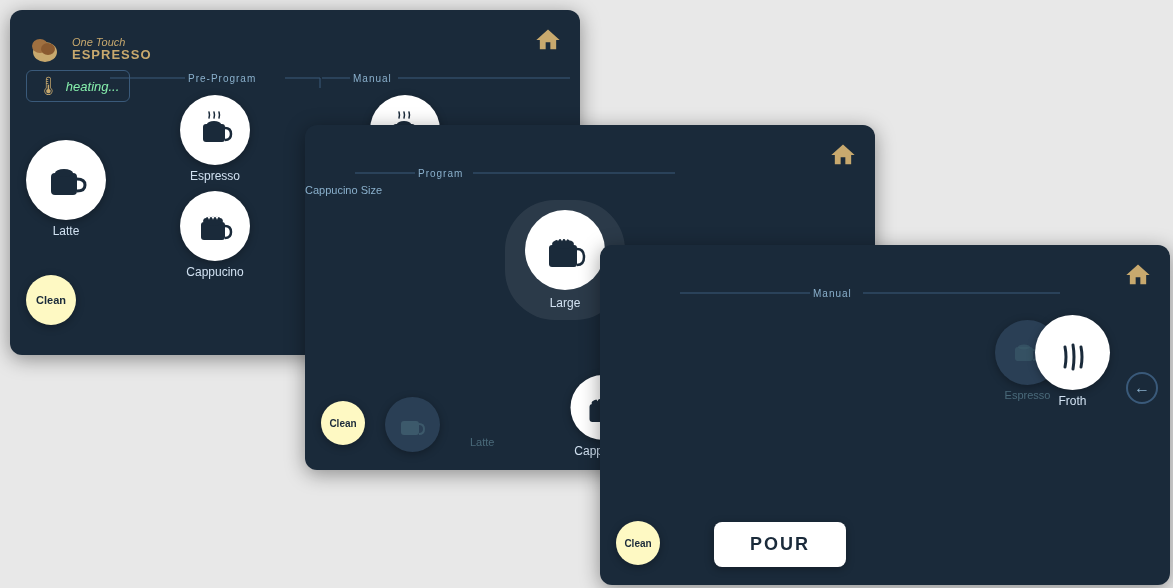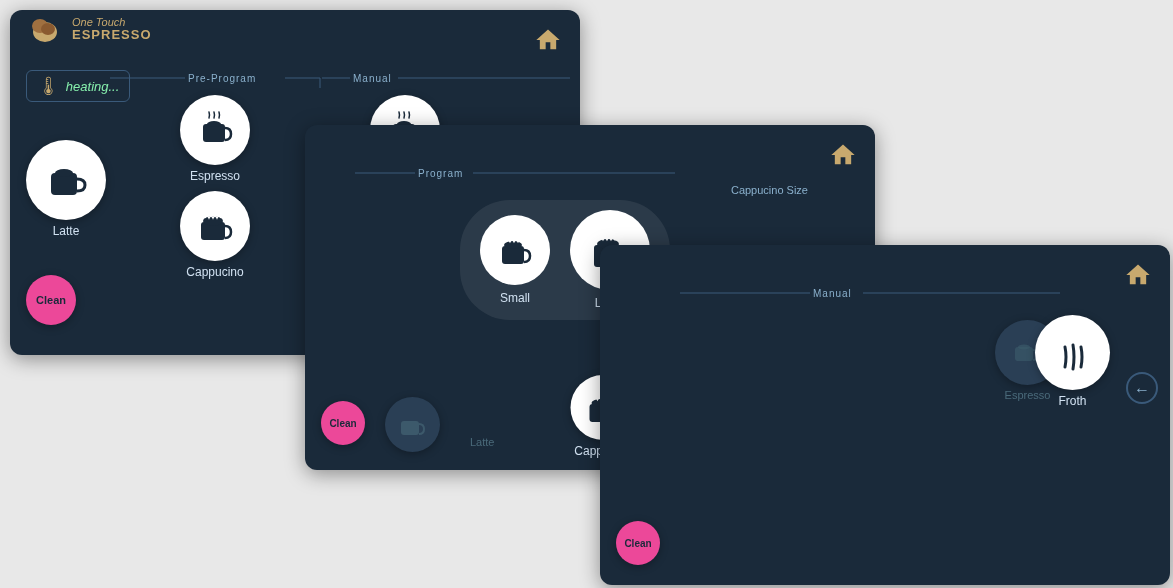--- a/index.html
+++ b/index.html
@@ -51,21 +51,21 @@
       padding: 16px;
       box-shadow: 0 4px 20px rgba(0,0,0,0.4);
     }
 
     
     .logo-area {
       display: flex;
       align-items: center;
       gap: 8px;
       position: absolute;
-      top: 0;
+      top: 20px;
       left: 16px;
     }
     .logo-icon {
       width: 38px;
       height: 38px;
     }
     .logo-text {
       display: flex;
       flex-direction: column;
       line-height: 1.1;
@@ -123,21 +123,21 @@
     }
 
     
     .clean-btn {
       position: absolute;
       bottom: 30px;
       left: 16px;
       width: 50px;
       height: 50px;
       border-radius: 50%;
-      background: #ec4899;
+      background: #fef9c3;
       border: none;
       cursor: pointer;
       display: flex;
       align-items: center;
       justify-content: center;
       font-size: 11px;
       font-weight: bold;
       color: #1a2a3a;
       box-shadow: 0 2px 8px rgba(0,0,0,0.3);
     }
@@ -378,37 +378,26 @@
   <div class="back-btn" style="top:48%;right:12px;">
     <span>←</span>
   </div>
 
   <svg style="position:absolute;top:38px;left:50px;width:320px;height:20px;">
     <line x1="0" y1="10" x2="60" y2="10" stroke="#3a5a7a" stroke-width="1"></line>
     <text x="63" y="14" fill="#8ab0cc" font-size="10" letter-spacing="1">Program</text>
     <line x1="118" y1="10" x2="320" y2="10" stroke="#3a5a7a" stroke-width="1"></line>
   </svg>
 
-  <div style="position:absolute;top:55px;left:0;right:67px;text-align:right;">
+  <div style="position:absolute;top:55px;left:0;right:67px;text-align:left;">
     <span class="size-title">Cappucino Size</span>
   </div>
 
   <div style="position:absolute;top:75px;left:0;right:50px;display:flex;justify-content:center;">
     <div class="size-options">
-      <div class="size-option">
-        <div class="size-circle" style="width:70px;height:70px;">
-          <svg width="44" height="44" viewBox="0 0 44 44">
-            <rect x="9" y="18" width="22" height="18" rx="3" fill="#1a2a3a"></rect>
-            <path d="M31 22 Q37 22 37 28 Q37 34 31 34" stroke="#1a2a3a" stroke-width="2.5" fill="none"></path>
-            <ellipse cx="20" cy="17" rx="9" ry="4" fill="#1a2a3a"></ellipse>
-            <path d="M13 14 Q15 10 17 14 Q19 10 21 14 Q23 10 25 14 Q27 10 29 14" stroke="white" stroke-width="1.2" fill="none"></path>
-          </svg>
-        </div>
-        <span class="size-label">Small</span>
-      </div>
       <div class="size-option">
         <div class="size-circle" style="width:80px;height:80px;">
           <svg width="50" height="50" viewBox="0 0 50 50">
             <rect x="9" y="20" width="28" height="22" rx="3" fill="#1a2a3a"></rect>
             <path d="M37 24 Q44 24 44 32 Q44 40 37 40" stroke="#1a2a3a" stroke-width="2.5" fill="none"></path>
             <ellipse cx="23" cy="19" rx="11" ry="5" fill="#1a2a3a"></ellipse>
             <path d="M14 15 Q16 11 18 15 Q20 11 22 15 Q24 11 26 15 Q28 11 30 15 Q32 11 34 15" stroke="white" stroke-width="1.2" fill="none"></path>
           </svg>
         </div>
         <span class="size-label">Large</span>
@@ -483,13 +472,14 @@
         <path d="M16 38 Q18 28 16 18" stroke="#1a2a3a" stroke-width="3" fill="none" stroke-linecap="round"></path>
         <path d="M24 40 Q26 28 24 16" stroke="#1a2a3a" stroke-width="3" fill="none" stroke-linecap="round"></path>
         <path d="M32 38 Q34 28 32 18" stroke="#1a2a3a" stroke-width="3" fill="none" stroke-linecap="round"></path>
       </svg>
     </div>
     <span class="coffee-label">Froth</span>
   </div>
 
   <button class="clean-btn" style="bottom:20px;left:16px;width:44px;height:44px;font-size:10px;">Clean</button>
 
+  <button class="s3-pour-btn" style="bottom:18px;left:180px;">POUR</button>
 </div>
 
 </body></html>

